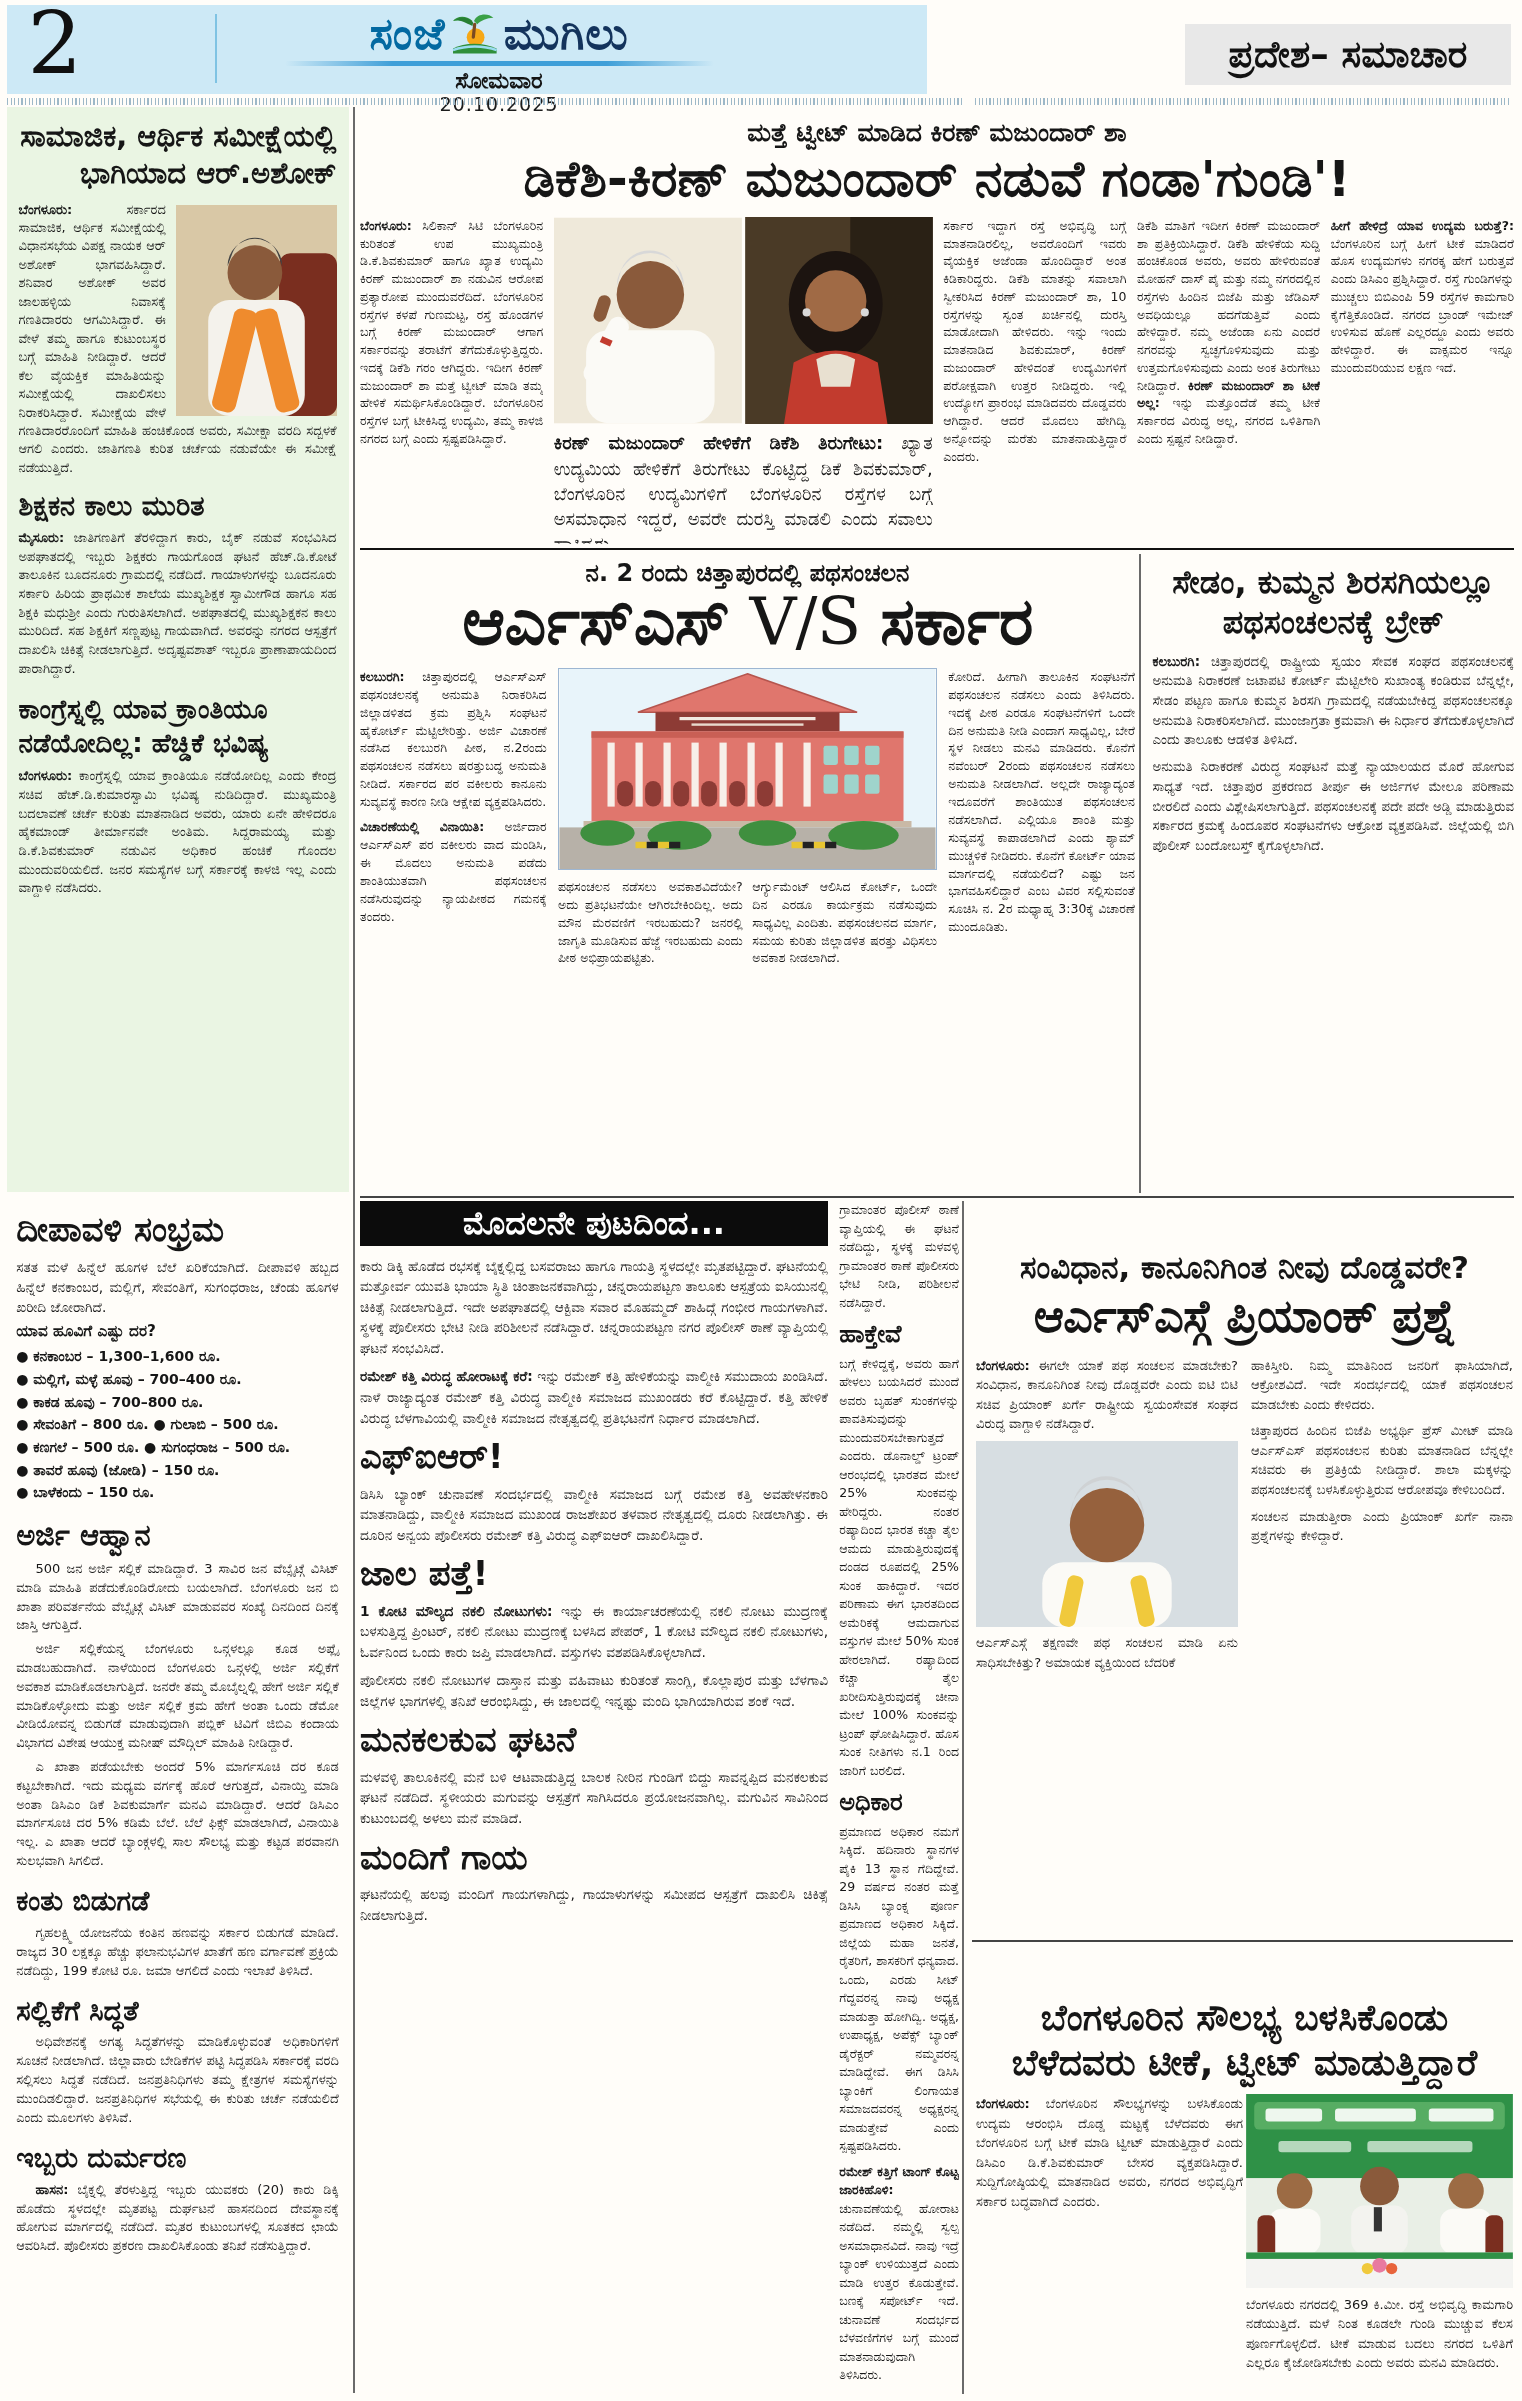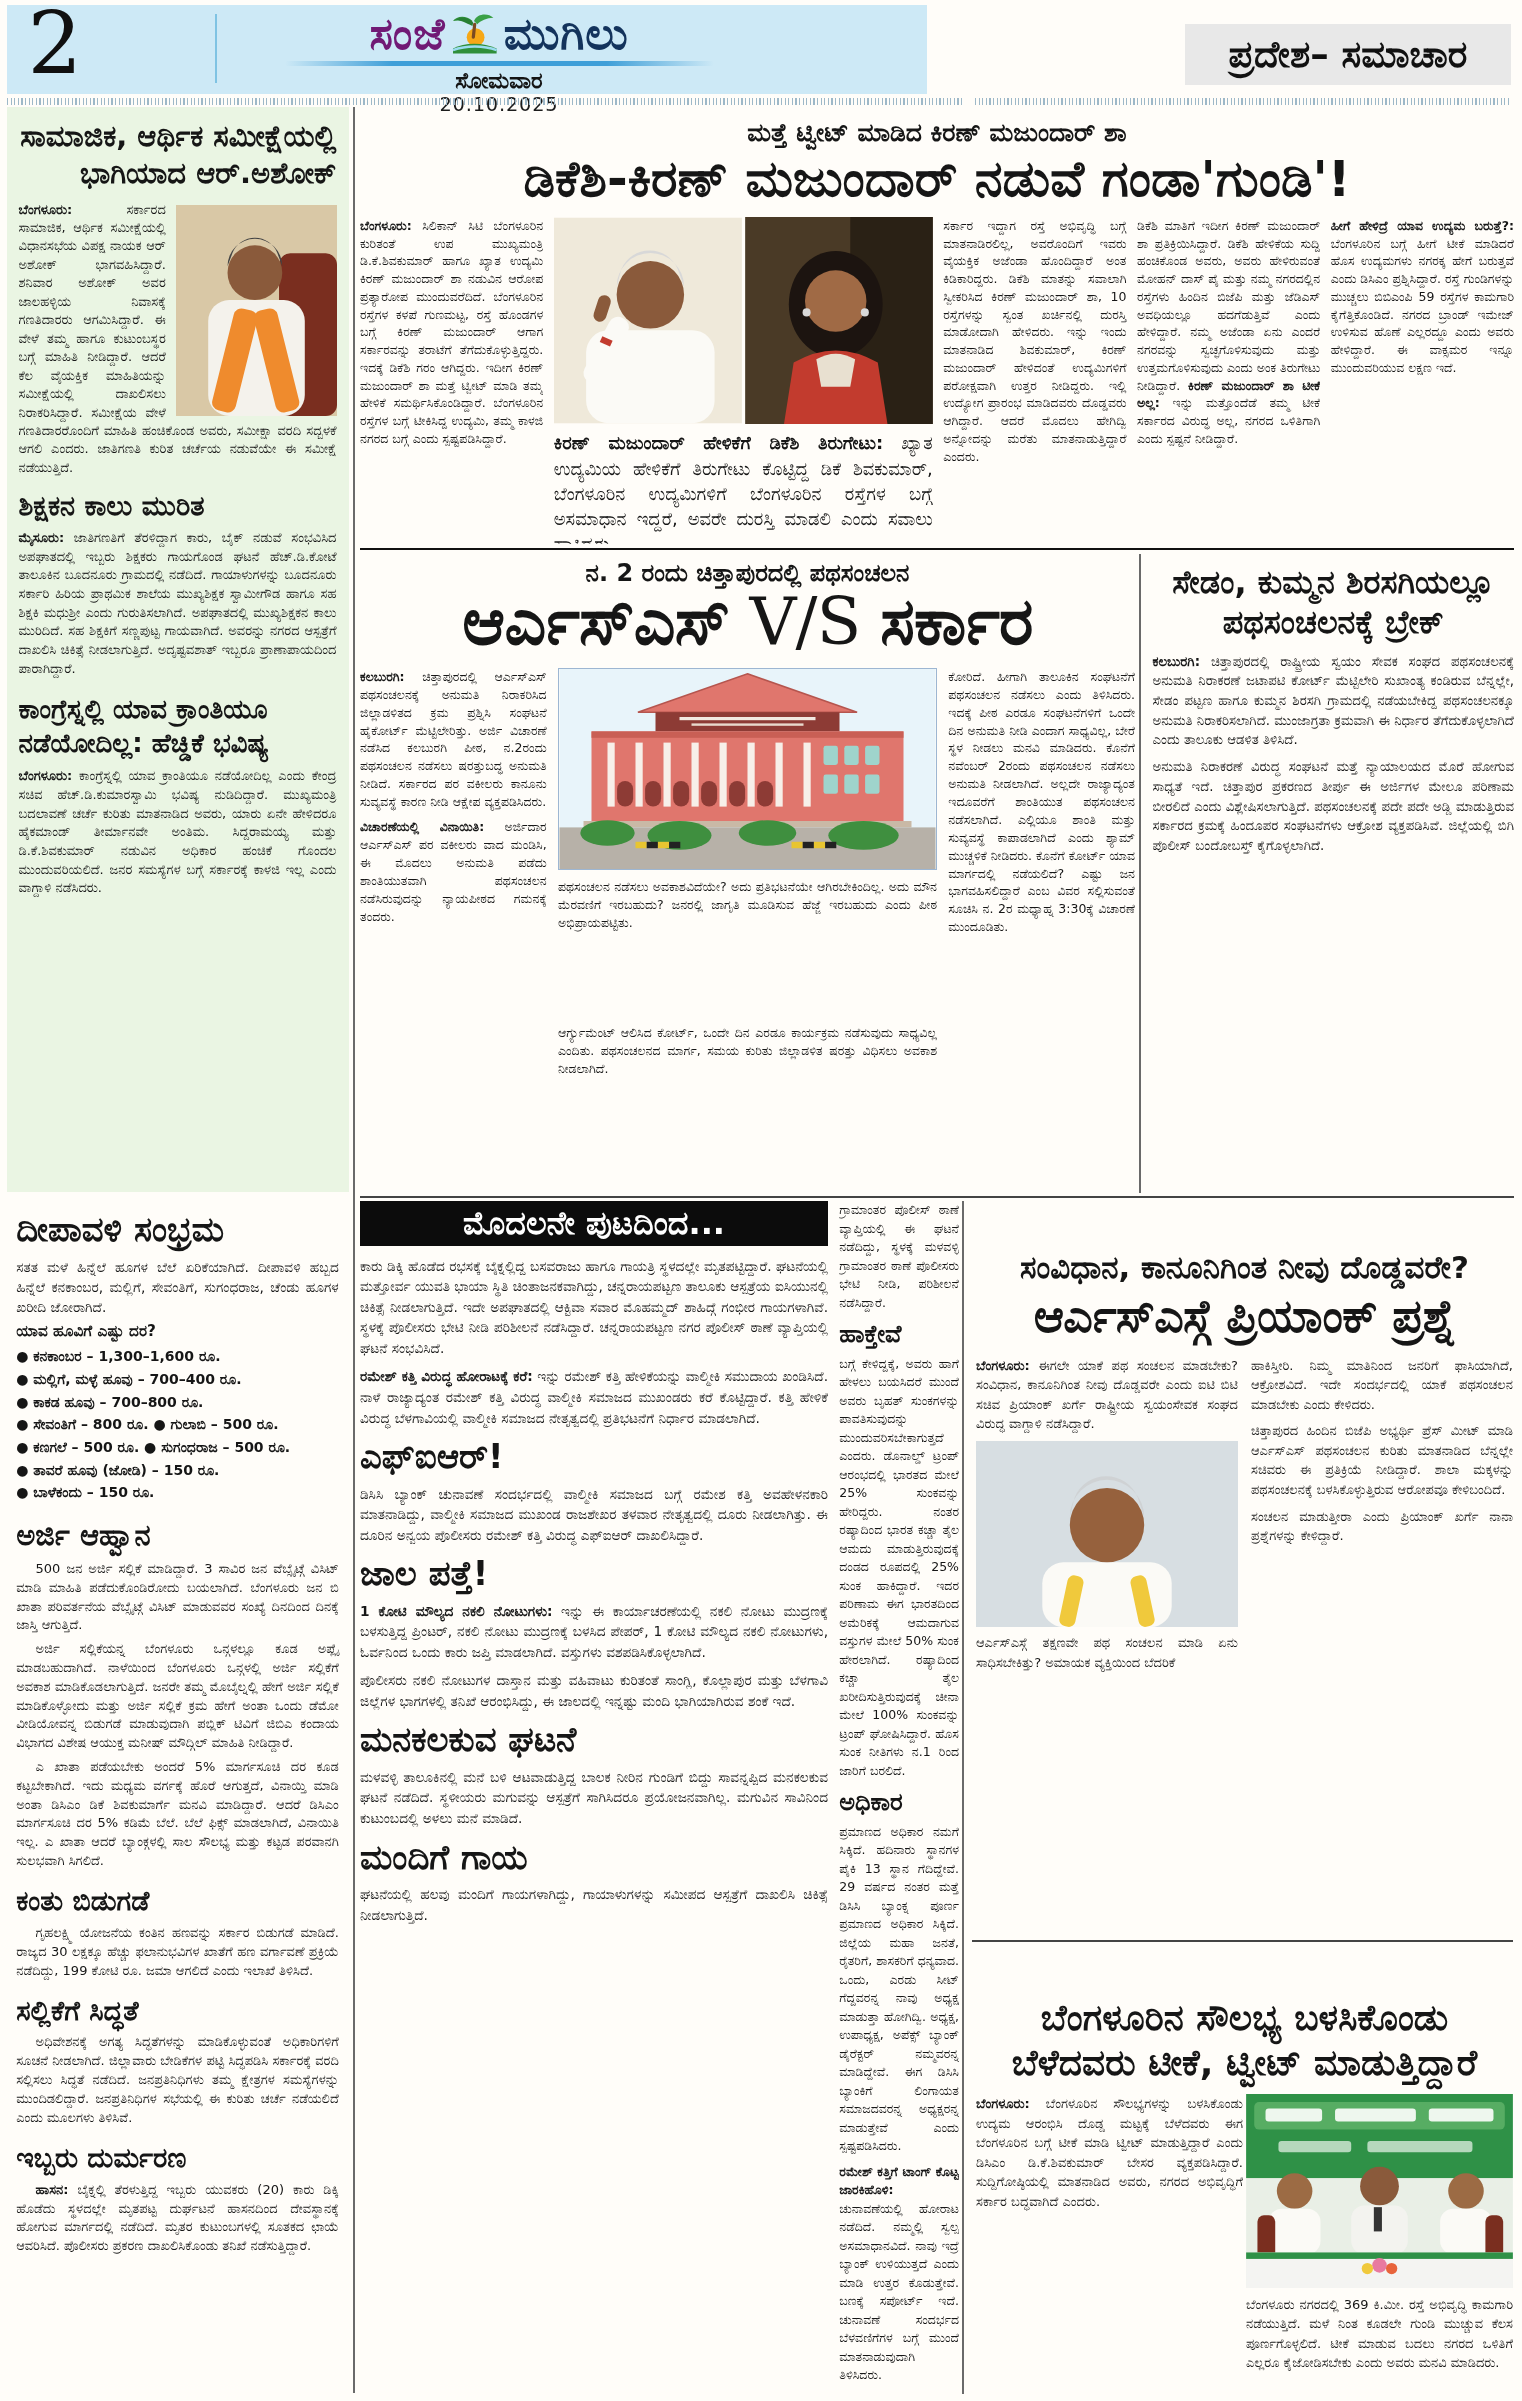--- a/index.html
+++ b/index.html
@@ -6,21 +6,21 @@
   .page{position:relative;width:1523px;height:2401px;background:#fffdf9;margin:0 auto;
         font-family:"DejaVu Sans","Liberation Sans",sans-serif;color:#161616;overflow:hidden;
         outline:0.8px solid #b9b9b9;}
   
   .masthead{position:absolute;left:6.5px;top:4.8px;width:920px;height:89px;background:#cde9f6;}
   .pagenum{position:absolute;left:21px;top:-6.5px;font-family:"DejaVu Serif","Liberation Serif",serif;
            font-size:86px;line-height:1.05;color:#101010;}
   .mast-div{position:absolute;left:208px;top:9.7px;width:2.4px;height:69px;background:#7fc3e3;}
   .brand-wrap{position:absolute;left:230px;top:3.2px;width:525px;text-align:center;}
   .brand-line{display:flex;align-items:center;justify-content:center;gap:3.2px;}
-  .brand-red{font-size:44px;font-weight:bold;color:#701a75;letter-spacing:0.8px;}
+  .brand-red{font-size:44px;font-weight:bold;color:#0369a1;letter-spacing:0.8px;}
   .brand-dark{font-size:44px;font-weight:bold;color:#13335c;letter-spacing:0.8px;}
   .palm{width:52px;height:42px;display:inline-block;}
   .brand-underline{height:4.8px;margin:0.8px 48px 2.4px 48px;border-radius:2.4px;
       background:linear-gradient(90deg,rgba(63,159,216,0) 0%,#3f9fd8 25%,#3f9fd8 75%,rgba(63,159,216,0) 100%);}
   .mast-day{font-size:22px;font-weight:bold;color:#141414;}
   .mast-date{font-size:19.4px;color:#1c1c1c;letter-spacing:0.8px;}
   .section-box{position:absolute;left:1185px;top:24px;width:326px;height:61px;background:#e8e8e8;
       display:flex;align-items:center;justify-content:center;font-size:37px;font-weight:bold;color:#111;}
   .hatch{position:absolute;top:98px;height:6.5px;
       background:repeating-linear-gradient(90deg,#9db8c8 0 1.2px,transparent 1.2px 3.6px);}
@@ -56,21 +56,21 @@
   .mcap{font-size:18px;line-height:1.4;text-align:justify;margin-top:6.5px;}
   
   .rss-art{position:absolute;left:360px;top:554px;width:775px;height:639px;overflow:hidden;}
   .rss-kicker{text-align:center;font-size:24px;font-weight:bold;margin-top:4.8px;}
   .rss-head{text-align:center;font-size:65px;font-weight:800;line-height:1.05;margin:1.6px 0 11.3px 0;letter-spacing:-0.8px;}
   .rss-vs{font-family:"DejaVu Serif","Liberation Serif",serif;font-weight:400;}
   .rss-cols{display:flex;gap:11.3px;height:500px;overflow:hidden;}
   .rcol{flex:1;font-size:12.5px;line-height:1.43;text-align:justify;overflow:hidden;}
   .rmid{flex:none;width:379px;}
   .court{width:379px;height:202px;border:1.6px solid #9db6d2;box-sizing:border-box;}
-  .under-cols{display:flex;gap:9.7px;margin-top:8px;height:282px;overflow:hidden;flex-direction:column;}
+  .under-cols{display:flex;gap:9.7px;margin-top:8px;height:282px;overflow:hidden;}
   .ucol{flex:1;font-size:12.5px;line-height:1.43;text-align:justify;}
   
   .sedam{position:absolute;left:1146px;top:554px;width:368px;height:639px;overflow:hidden;padding-left:6.5px;box-sizing:border-box;}
   .sedam-h{text-align:center;font-size:32px;font-weight:bold;line-height:1.25;margin:8px 0 9.7px 0;}
   .sedam-b{font-size:13.3px;line-height:1.48;text-align:justify;}
   
   .left-bottom{position:absolute;left:6.5px;top:1201px;width:342px;height:1193px;overflow:hidden;
       padding:4.8px 9.7px;box-sizing:border-box;}
   .deep-h{font-size:34px;margin:3.2px 0 8px 0;}
   .deep-intro{font-size:13.7px;line-height:1.45;text-align:justify;}

